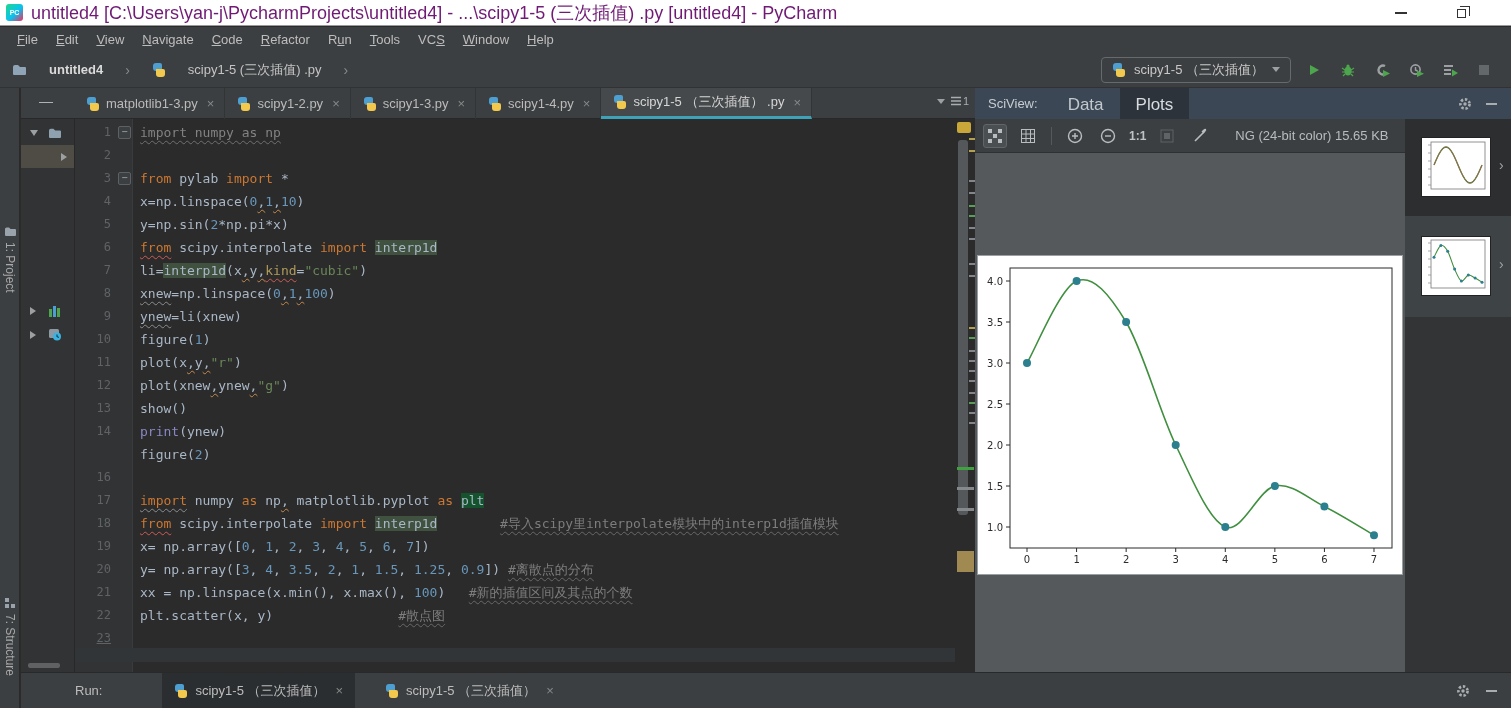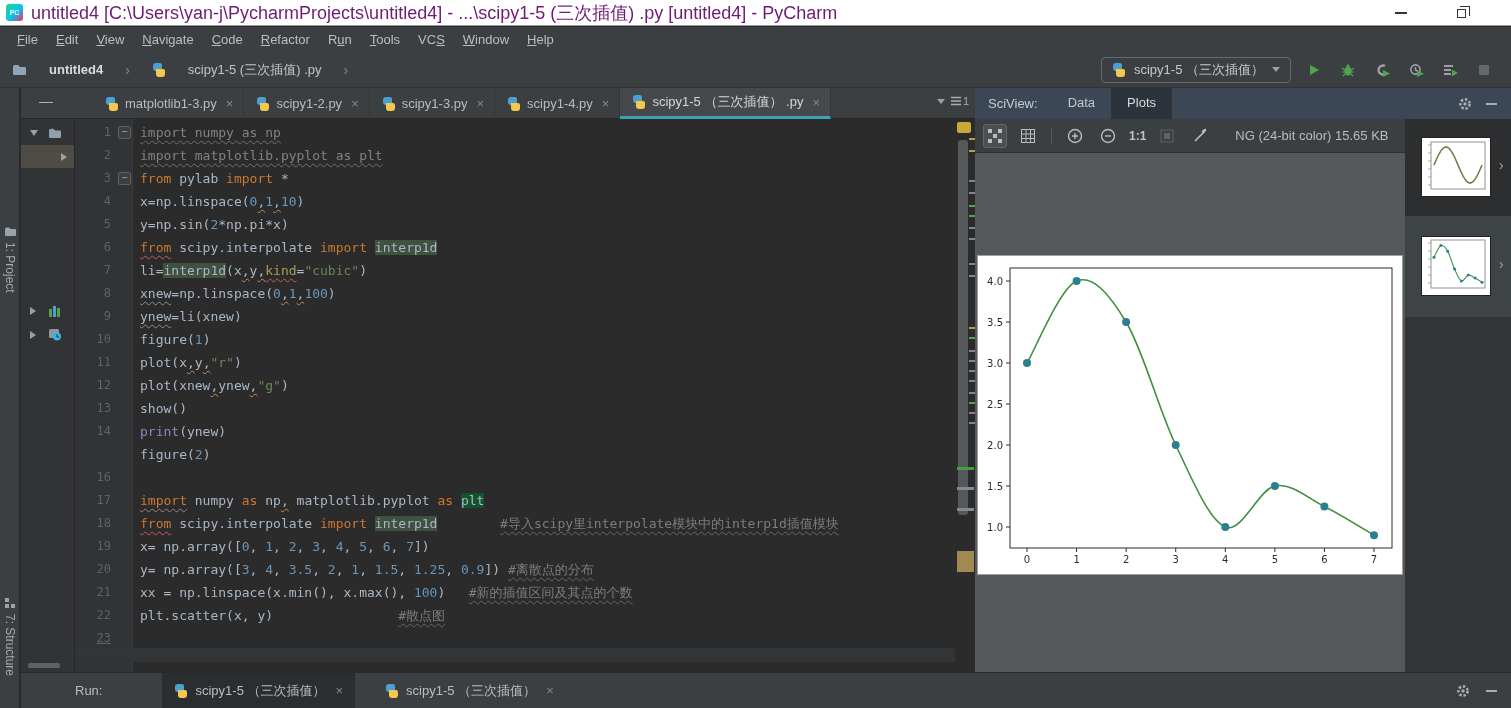--- a/index.html
+++ b/index.html
@@ -48,21 +48,21 @@
   
   #project-panel{position:absolute;left:21px;top:119px;width:54px;height:553px;background:#313335;border-right:1px solid #282828;overflow:hidden}
   .tree-row{position:absolute;left:0;width:54px;height:23px;display:flex;align-items:center}
   .tri-r{width:0;height:0;border-left:6px solid #9da0a2;border-top:4px solid transparent;border-bottom:4px solid transparent}
   .tri-d{width:0;height:0;border-top:6px solid #9da0a2;border-left:4px solid transparent;border-right:4px solid transparent}
   #pp-hscroll{position:absolute;left:7px;top:544px;width:32px;height:5px;background:#5f6163;border-radius:2px}
 
   
   #tabbar{position:absolute;left:21px;top:88px;width:954px;height:31px;background:#3c3f41;border-bottom:1px solid #262829}
   #hide-btn{position:absolute;left:18px;top:8px;width:14px;height:12px;color:#afb1b3;font-size:14px;line-height:10px}
-  #etabs{position:absolute;left:72px;top:0;height:31px;display:flex}
+  #etabs{position:absolute;left:53px;top:0;height:31px;display:flex}
   .etab{display:flex;align-items:center;gap:6px;padding:0 10px 0 12px;font-size:13px;color:#bbbbbb;border-right:1px solid #323536;height:31px}
   .etab.active{background:#45494b;color:#d6d6d6;border-bottom:3px solid #3da1b8}
   .tclose{color:#868889;font-size:13px;margin-left:3px}
   #tab-extra{position:absolute;right:6px;top:7px;display:flex;align-items:center;gap:6px;color:#a9adb0;font-size:11px}
 
   
   #editor{position:absolute;left:75px;top:119px;width:880px;height:553px;background:#2b2b2b;overflow:hidden}
   #gutter-bg{position:absolute;left:0;top:0;width:58px;height:553px;background:#313335;border-right:1px solid #393c3e}
   #code{position:absolute;left:0;top:2px;width:880px;font-family:"DejaVu Sans Mono",monospace;font-size:13px}
   .cl{display:flex;height:23px;line-height:23px;white-space:pre}
@@ -94,21 +94,21 @@
   
   #scrollstrip{position:absolute;left:955px;top:119px;width:20px;height:553px;background:#2b2b2b}
   #insp-square{position:absolute;left:2px;top:3px;width:14px;height:11px;background:#c9a738;border-radius:2px}
   #vthumb{position:absolute;left:3px;top:21px;width:10px;height:375px;background:#55585a;border-radius:3px}
   .mark{position:absolute;left:14px;width:6px;height:2px}
   .mark.wide{left:2px;width:17px;height:3px}
 
   
   #sciview-header{position:absolute;left:975px;top:88px;width:536px;height:31px;background:#3b4754;display:flex;align-items:center}
   #sciview-title{color:#c7cdd4;font-size:13px;padding:0 14px 0 13px}
-  .sv-tab{padding:7px 16px;color:#c2c8ce;font-size:13px;height:31px}
+  .sv-tab{padding:7px 16px;color:#c2c8ce;font-size:17px;height:31px}
   .sv-tab.active{background:#2c333a;color:#d8dce0}
   #sv-head-right{margin-left:auto;display:flex;align-items:center;gap:14px;padding-right:14px}
   .mini-min{width:11px;height:0;border-top:2px solid #a9adb0}
 
   #sciview-toolbar{position:absolute;left:975px;top:119px;width:536px;height:34px;background:#3c3f41;border-bottom:1px solid #2e3031;display:flex;align-items:center;gap:9px;padding-left:8px}
   .sv-btn{width:24px;height:24px;display:flex;align-items:center;justify-content:center;border-radius:3px}
   .sv-btn.selected{border:1px solid #616567;background:#4a5052}
   .sv-sep{width:1px;height:18px;background:#55585a;margin:0 2px}
   #sv-zoom-label{color:#c0c3c5;font-size:12px;font-weight:bold}
   #sv-status{color:#b8bcbe;font-size:13px;margin-left:14px;white-space:nowrap}
@@ -324,21 +324,21 @@
           </svg>
           <span>1</span>
         </span>
     </div>
   </div>
 
   <div id="editor">
     <div id="gutter-bg"></div>
     <div id="code">
         <div class="cl"><span class="ln" style="background: rgb(49, 51, 53);">1</span><span class="fm has" style="background: rgb(49, 51, 53); border-right: 1px solid rgb(57, 60, 62);"></span><span class="lt"><span class="g">import numpy as np</span></span></div>
-        <div class="cl"><span class="ln" style="background: rgb(49, 51, 53);">2</span><span class="fm" style="background: rgb(49, 51, 53); border-right: 1px solid rgb(57, 60, 62);"></span><span class="lt"><span class="g">import matplotlib.pyplot as plt</span></span></div>
+        <div class="cl"><span class="ln" style="background: rgb(49, 51, 53);">2</span><span class="fm" style="background: rgb(49, 51, 53); border-right: 1px solid rgb(57, 60, 62);"></span></div>
         <div class="cl"><span class="ln" style="background: rgb(49, 51, 53);">3</span><span class="fm has" style="background: rgb(49, 51, 53); border-right: 1px solid rgb(57, 60, 62);"></span><span class="lt"><span class="k">from </span><span class="d">pylab </span><span class="k">import </span><span class="d">*</span></span></div>
         <div class="cl"><span class="ln" style="background: rgb(49, 51, 53);">4</span><span class="fm" style="background: rgb(49, 51, 53); border-right: 1px solid rgb(57, 60, 62);"></span><span class="lt"><span class="d">x=np.linspace(</span><span class="nu">0</span><span class="dw">,</span><span class="nu">1</span><span class="dw">,</span><span class="nu">10</span><span class="d">)</span></span></div>
         <div class="cl"><span class="ln" style="background: rgb(49, 51, 53);">5</span><span class="fm" style="background: rgb(49, 51, 53); border-right: 1px solid rgb(57, 60, 62);"></span><span class="lt"><span class="d">y=np.sin(</span><span class="nu">2</span><span class="d">*np.pi*x)</span></span></div>
         <div class="cl"><span class="ln" style="background: rgb(49, 51, 53);">6</span><span class="fm" style="background: rgb(49, 51, 53); border-right: 1px solid rgb(57, 60, 62);"></span><span class="lt"><span class="kr">from</span><span class="d"> scipy.interpolate </span><span class="k">import </span><span class="hl">interp1d</span></span></div>
         <div class="cl"><span class="ln" style="background: rgb(49, 51, 53);">7</span><span class="fm" style="background: rgb(49, 51, 53); border-right: 1px solid rgb(57, 60, 62);"></span><span class="lt"><span class="d">li=</span><span class="hl">interp1d</span><span class="d">(x</span><span class="dw">,</span><span class="d">y</span><span class="dw">,</span><span class="pm">kind</span><span class="d">=</span><span class="st">"cubic"</span><span class="d">)</span></span></div>
         <div class="cl"><span class="ln" style="background: rgb(49, 51, 53);">8</span><span class="fm" style="background: rgb(49, 51, 53); border-right: 1px solid rgb(57, 60, 62);"></span><span class="lt"><span class="tw">xnew</span><span class="d">=np.linspace(</span><span class="nu">0</span><span class="dw">,</span><span class="nu">1</span><span class="dw">,</span><span class="nu">100</span><span class="d">)</span></span></div>
         <div class="cl"><span class="ln" style="background: rgb(49, 51, 53);">9</span><span class="fm" style="background: rgb(49, 51, 53); border-right: 1px solid rgb(57, 60, 62);"></span><span class="lt"><span class="tw">ynew</span><span class="d">=li(xnew)</span></span></div>
         <div class="cl"><span class="ln" style="background: rgb(49, 51, 53);">10</span><span class="fm" style="background: rgb(49, 51, 53); border-right: 1px solid rgb(57, 60, 62);"></span><span class="lt"><span class="d">figure(</span><span class="nu">1</span><span class="d">)</span></span></div>
         <div class="cl"><span class="ln" style="background: rgb(49, 51, 53);">11</span><span class="fm" style="background: rgb(49, 51, 53); border-right: 1px solid rgb(57, 60, 62);"></span><span class="lt"><span class="d">plot(x</span><span class="dw">,</span><span class="d">y</span><span class="dw">,</span><span class="st">"r"</span><span class="d">)</span></span></div>
         <div class="cl"><span class="ln" style="background: rgb(49, 51, 53);">12</span><span class="fm" style="background: rgb(49, 51, 53); border-right: 1px solid rgb(57, 60, 62);"></span><span class="lt"><span class="d">plot(xnew</span><span class="dw">,</span><span class="d">ynew</span><span class="dw">,</span><span class="st">"g"</span><span class="d">)</span></span></div>

